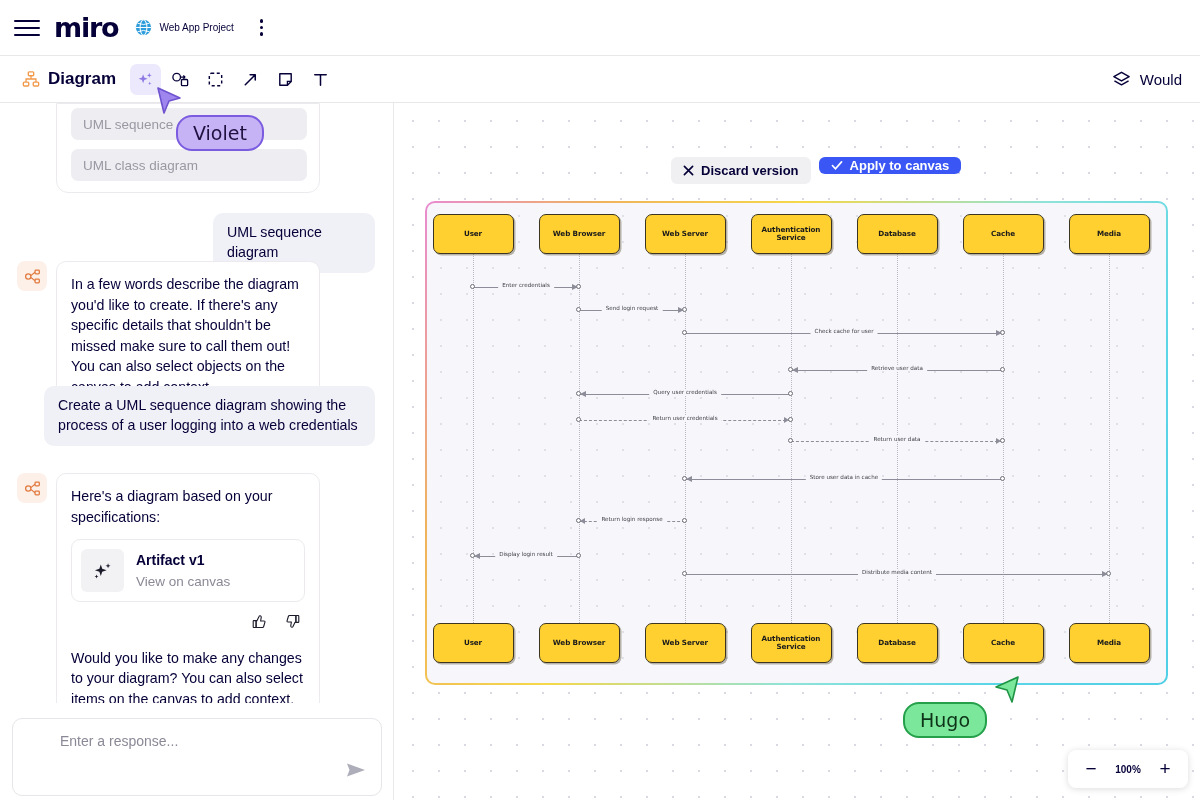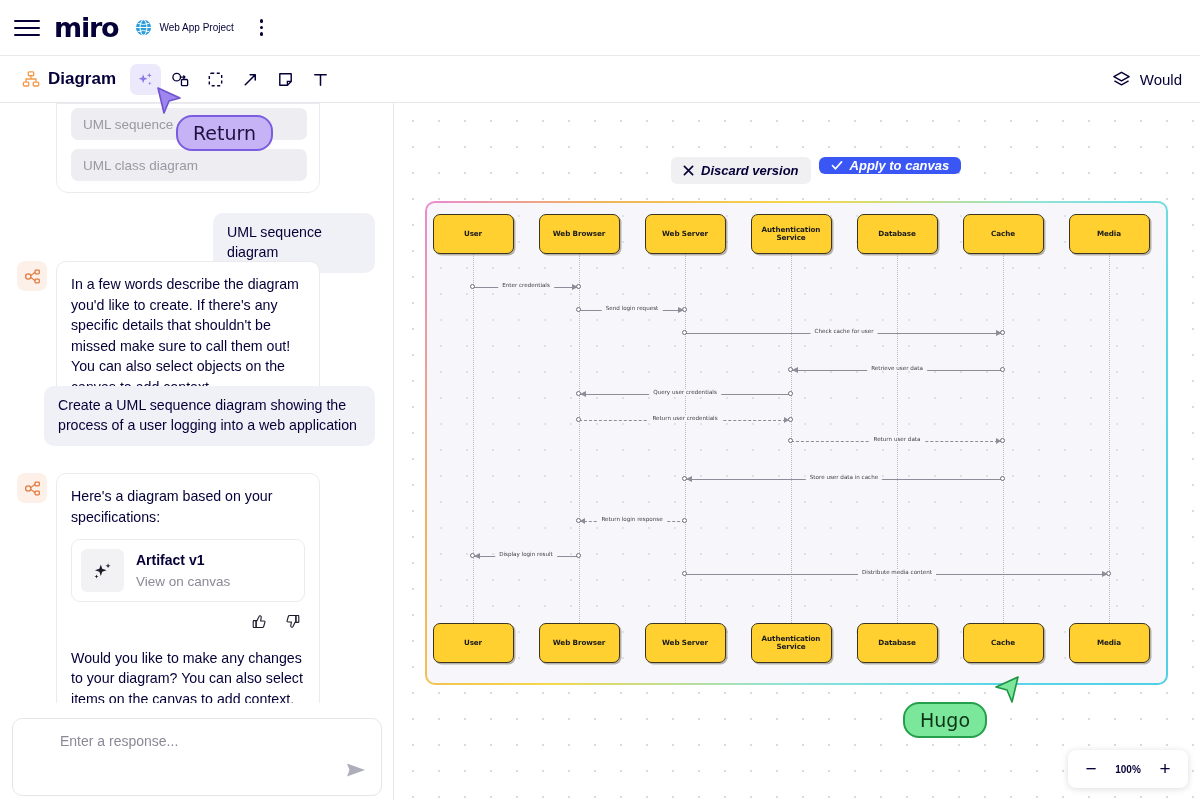--- a/index.html
+++ b/index.html
@@ -139,21 +139,21 @@
   
   .canvas {
     position: absolute; left: 394px; top: 103px; width: 806px; height: 697px;
     background: #ffffff; overflow: hidden;
   }
   .dots {
     position: absolute; inset: 0;
     background-image: radial-gradient(#d9d9e3 1.1px, transparent 1.2px);
     background-size: 26px 26px; background-position: 6px 5px;
   }
-  .version-bar { position: absolute; left: 277px; top: 54px; display: flex; gap: 8px; z-index: 8; font-style: italic; }
+  .version-bar { position: absolute; left: 277px; top: 54px; display: flex; gap: 8px; z-index: 8; }
   .btn-discard {
     height: 27px; padding: 0 12px; background: #f0f0f2; border-radius: 6px;
     display: flex; align-items: center; gap: 7px; cursor: pointer;
   }
   .btn-discard span { font-size: 13px; font-weight: bold; color: #050038; }
   .btn-apply {
     height: 17px; padding: 0 12px; background: #3a57f5; border-radius: 6px;
     display: flex; align-items: center; gap: 7px; cursor: pointer;
   }
   .btn-apply span { font-size: 13px; font-weight: bold; color: #fff; }
@@ -354,21 +354,21 @@
       <div class="bot-icon" style="left:17px;top:158px">
         <svg width="17" height="17" viewBox="0 0 20 20">
           <circle cx="5" cy="10" r="3.1" fill="none" stroke="#e27a3f" stroke-width="1.5"></circle>
           <rect x="13" y="2.6" width="5" height="4.4" rx="1" fill="none" stroke="#e27a3f" stroke-width="1.5"></rect>
           <rect x="13" y="13" width="5" height="4.4" rx="1" fill="none" stroke="#e27a3f" stroke-width="1.5"></rect>
           <path d="M8 9 L13 5 M8 11 L13 15" stroke="#e27a3f" stroke-width="1.4" fill="none"></path>
         </svg>
       </div>
       <div class="msg msg-bot" style="left:56px;top:158px;width:264px;">In a few words describe the diagram you'd like to create. If there's any specific details that shouldn't be missed make sure to call them out! You can also select objects on the canvas to add context.</div>
 
-      <div class="msg msg-user" style="left:44px;top:283px;width:331px;">Create a UML sequence diagram showing the process of a user logging into a web application</div>
+      <div class="msg msg-user" style="left:44px;top:283px;width:331px;">Create a UML sequence diagram showing the process of a user logging into a web credentials</div>
 
       <div class="bot-icon" style="left:17px;top:370px">
         <svg width="17" height="17" viewBox="0 0 20 20">
           <circle cx="5" cy="10" r="3.1" fill="none" stroke="#e27a3f" stroke-width="1.5"></circle>
           <rect x="13" y="2.6" width="5" height="4.4" rx="1" fill="none" stroke="#e27a3f" stroke-width="1.5"></rect>
           <rect x="13" y="13" width="5" height="4.4" rx="1" fill="none" stroke="#e27a3f" stroke-width="1.5"></rect>
           <path d="M8 9 L13 5 M8 11 L13 15" stroke="#e27a3f" stroke-width="1.4" fill="none"></path>
         </svg>
       </div>
       <div class="msg msg-bot" style="left:56px;top:370px;width:264px;">
@@ -570,20 +570,20 @@
     <div class="zoomctl">
       <div class="zb">−</div>
       <div class="zv">100%</div>
       <div class="zb">+</div>
     </div>
   </div>
 
   <svg style="position:absolute;left:155px;top:86px;z-index:61" width="28" height="32" viewBox="0 0 28 32">
     <path d="M3 2 L25 12 L14 15 L9 27 Z" fill="#9f86ef" stroke="#6e52cf" stroke-width="1.6" stroke-linejoin="round"></path>
   </svg>
-  <div class="cursor-label cur-violet">Return</div>
+  <div class="cursor-label cur-violet">Violet</div>
 
   <svg style="position:absolute;left:993px;top:675px;z-index:61" width="28" height="32" viewBox="0 0 28 32">
     <path d="M25 2 L3 12 L14 15 L19 27 Z" fill="#7be79a" stroke="#1f9445" stroke-width="1.6" stroke-linejoin="round"></path>
   </svg>
   <div class="cursor-label cur-hugo">Hugo</div>
 
 </div>
 
 </body></html>

